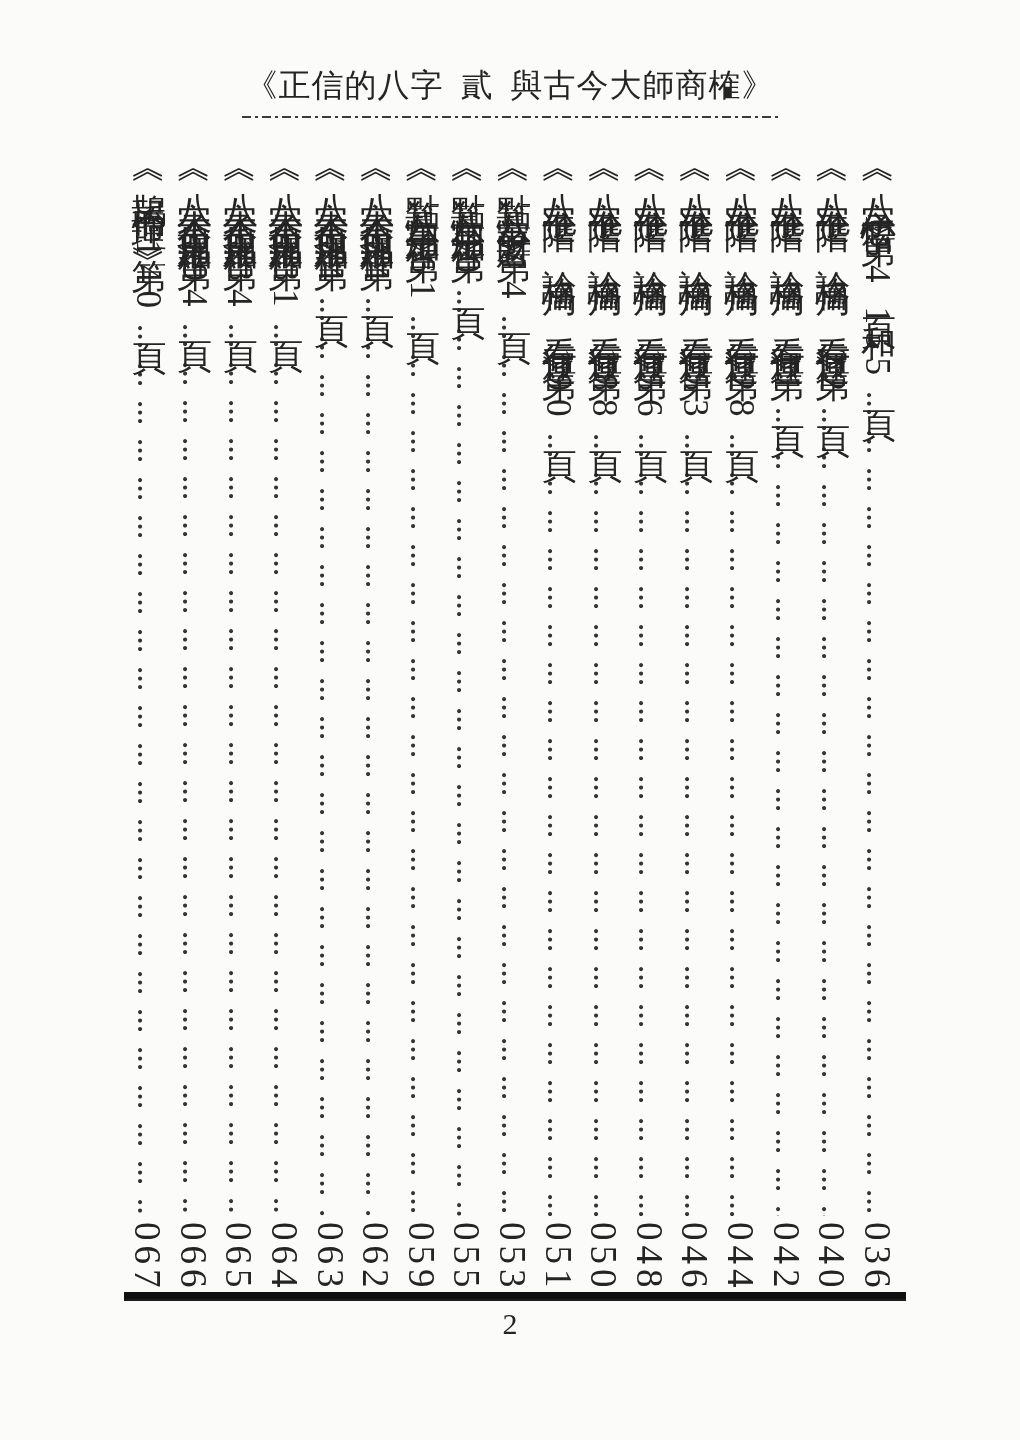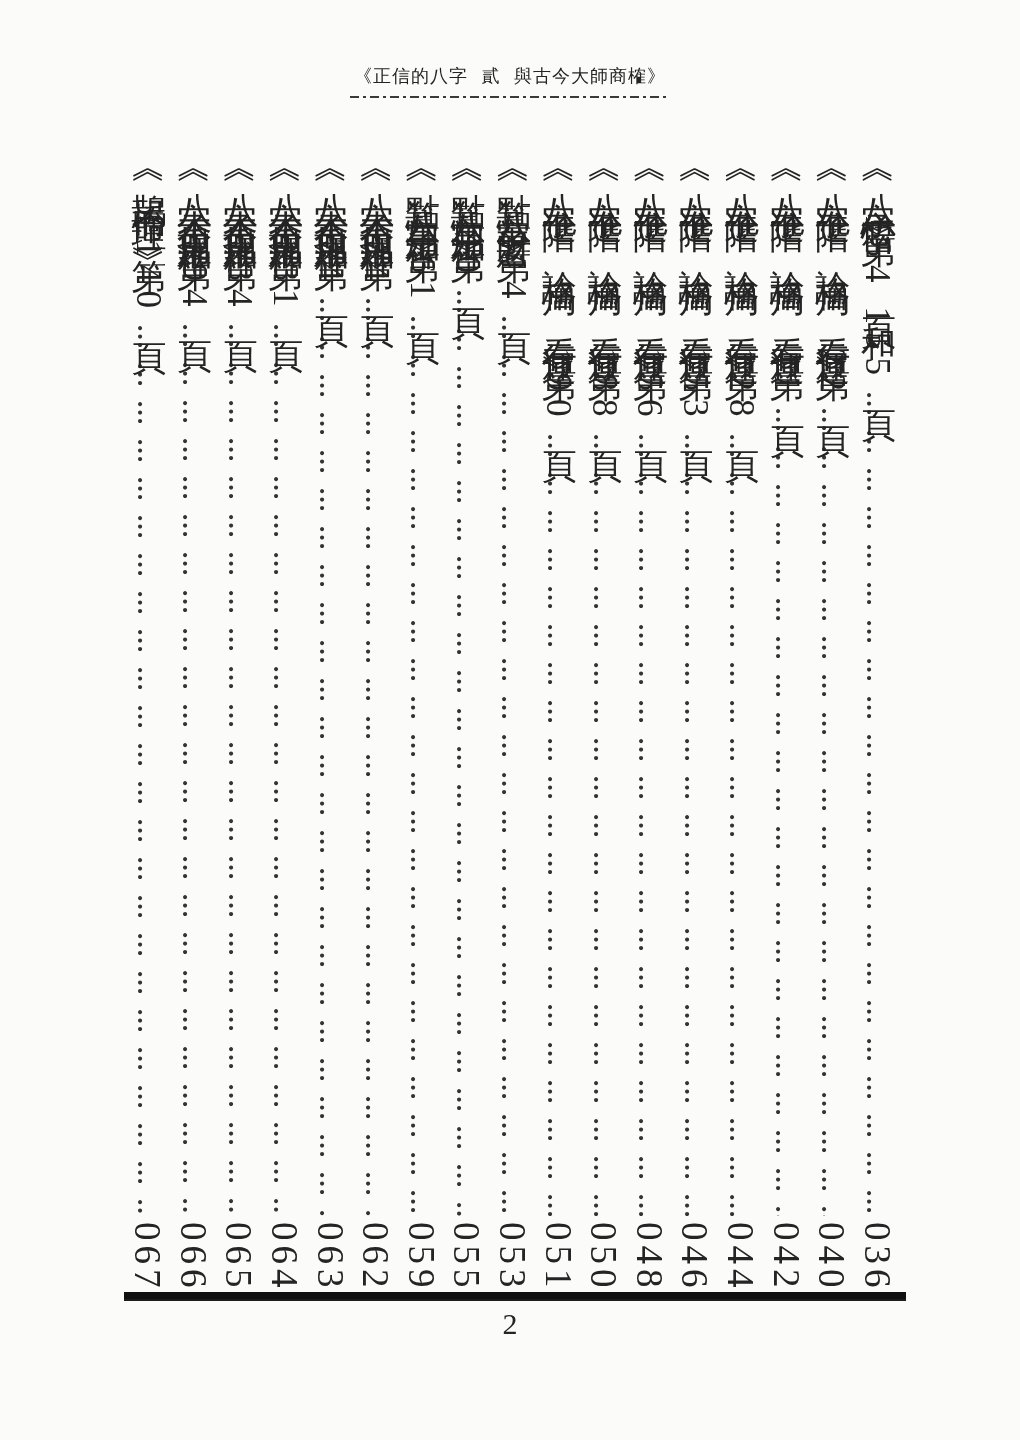--- a/index.html
+++ b/index.html
@@ -15,21 +15,21 @@
   
   .page-header {
     position: absolute;
     top: 64px;
     left: 0;
     width: 100%;
     text-align: center;
   }
   .header-title {
     display: inline-block;
-    font-size: 18px;
+    font-size: 32px;
     letter-spacing: 1px;
     word-spacing: 8px;
     padding: 0 4px 10px 4px;
     
     background: repeating-linear-gradient(90deg,
       #3a3a3a 0 9px, transparent 9px 13px,
       #3a3a3a 13px 16px, transparent 16px 20px)
       left bottom / 100% 2.5px no-repeat;
   }
 

